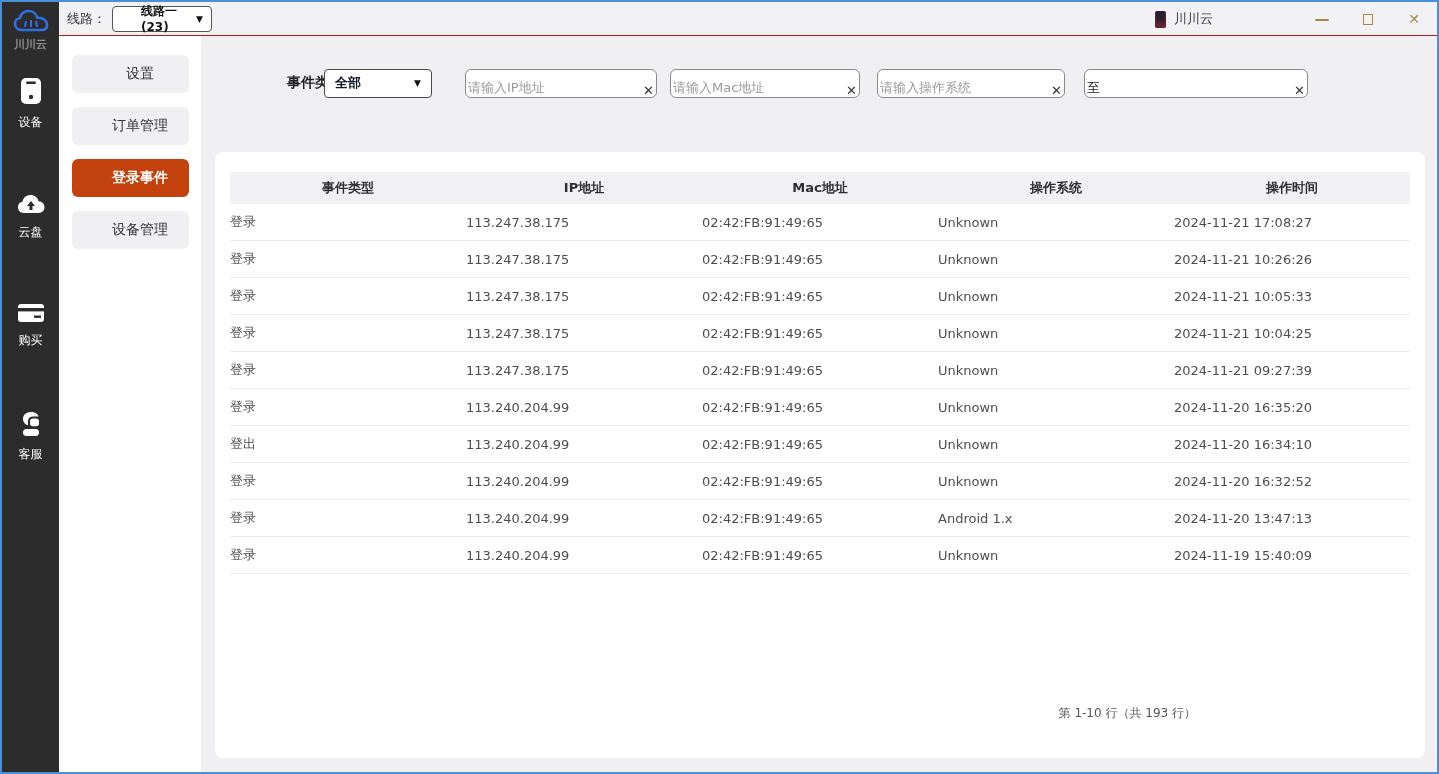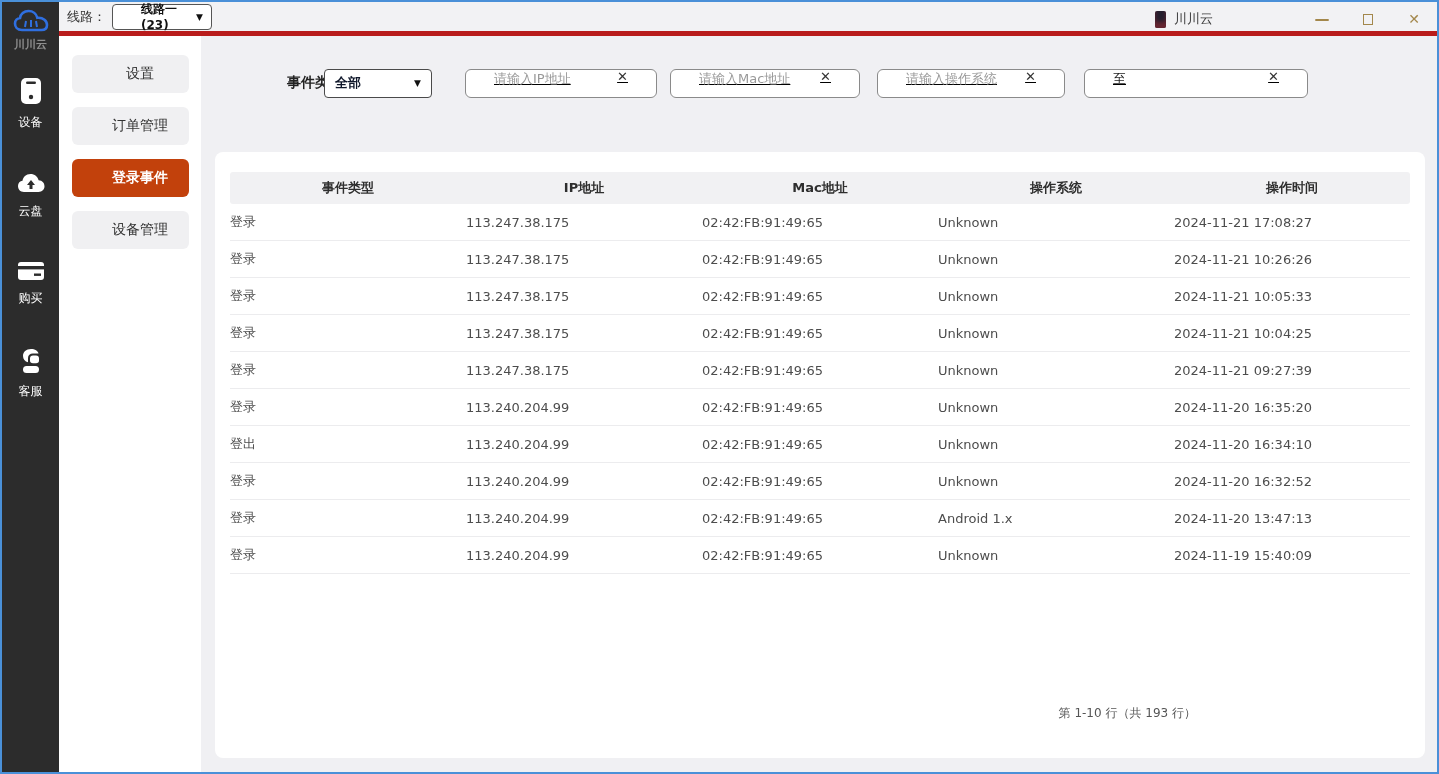--- a/index.html
+++ b/index.html
@@ -9,28 +9,28 @@
     border:2px solid #4a90d8; background:#f0f0f3; overflow:hidden;
   }
   
   .rail {
     position:absolute; left:0; top:0; bottom:0; width:57px;
     background:#2c2c2c; z-index:5;
   }
   .logo { width:57px; padding-top:6px; text-align:center; }
   .logo svg { display:block; margin:0 auto; }
   .logo-text { color:#8f8f8f; font-size:11px; font-weight:bold; letter-spacing:0; margin-top:1px; }
-  .rail-items { margin-top:24px; display:flex; flex-direction:column; gap:40px; }
+  .rail-items { margin-top:24px; display:flex; flex-direction:column; gap:61px; }
   .rail-item { display:flex; flex-direction:column; align-items:center; gap:4px; cursor:pointer; }
   .rail-item .lbl { color:#fff; font-size:12px; }
   
   .titlebar {
     position:absolute; left:57px; right:0; top:0; height:34px;
     background:#f2f2f4; display:flex; align-items:center;
-    border-bottom:5px solid #b91c1c;
+    border-bottom:1px solid #b91c1c;
   }
   .line-label { font-size:13px; color:#333; margin-left:8px; }
   .line-select {
     margin-left:6px; width:100px; height:26px; background:#fff;
     border:1px solid #555; border-radius:4px; display:flex; align-items:center;
     padding:0 8px; cursor:pointer;
   }
   .line-select .val { font-size:12px; font-weight:bold; color:#111; flex:1;padding-left:20px; }
   .caret { font-size:9px; color:#111; }
   .titlebar-right { position:absolute; right:0; top:0; height:34px; display:flex; align-items:center; }
@@ -58,21 +58,21 @@
   .filters { position:absolute; left:0; top:32px; right:0; height:30px; display:flex; align-items:center; }
   .filter-label { position:absolute; left:86px; font-size:14px; font-weight:bold; color:#222; }
   .select-box {
     position:absolute; left:123px; width:108px; height:29px; background:#fff;
     border:1px solid #4a4a4a; border-radius:4px; display:flex; align-items:center;
     padding:0 10px; cursor:pointer;
   }
   .select-box .val { flex:1; font-size:13px; font-weight:bold; color:#0f172a; }
   .inp {
     position:absolute; height:29px; background:#fff; border:1px solid #8a8a8a;
-    border-radius:6px; display:flex; align-items:flex-start; padding:0 28px;text-decoration:underline;
+    border-radius:6px; display:flex; align-items:flex-end; padding:0 2px;
   }
   .inp .ph { flex:1; font-size:13px; color:#999; }
   .inp .ph.dark { color:#222; }
   .inp .clear { font-size:13px; color:#333; cursor:pointer; line-height:1; }
   .inp.ip  { left:264px; width:192px; }
   .inp.mac { left:469px; width:190px; }
   .inp.os  { left:676px; width:188px; }
   .inp.date{ left:883px; width:224px; }
   
   .card {

